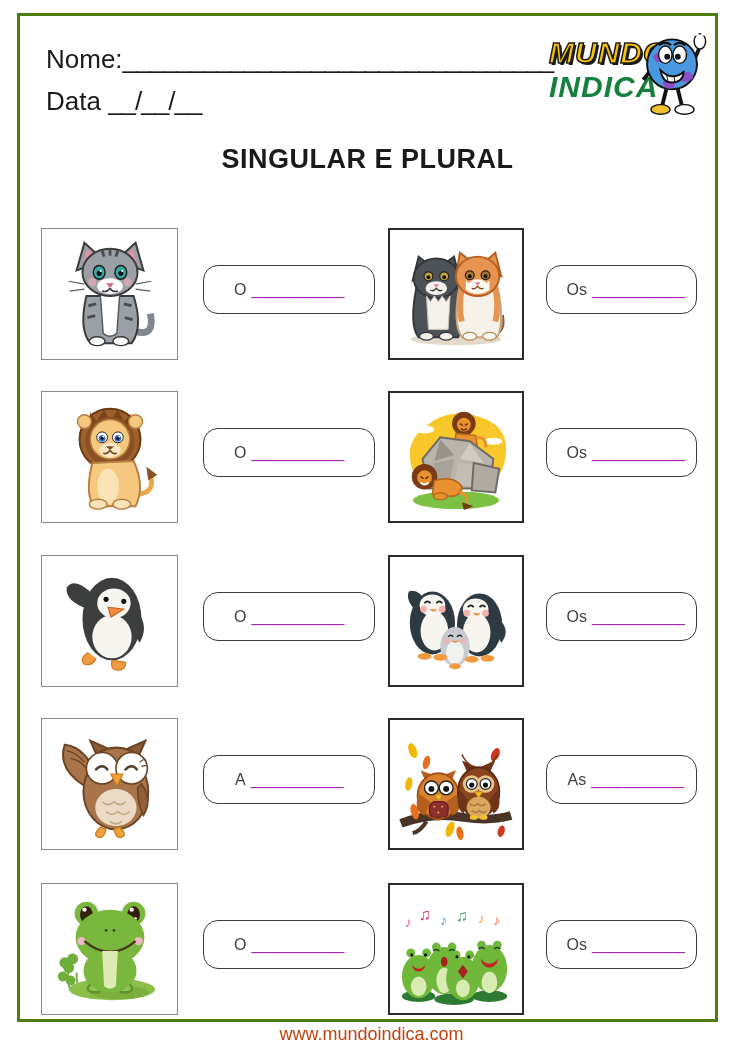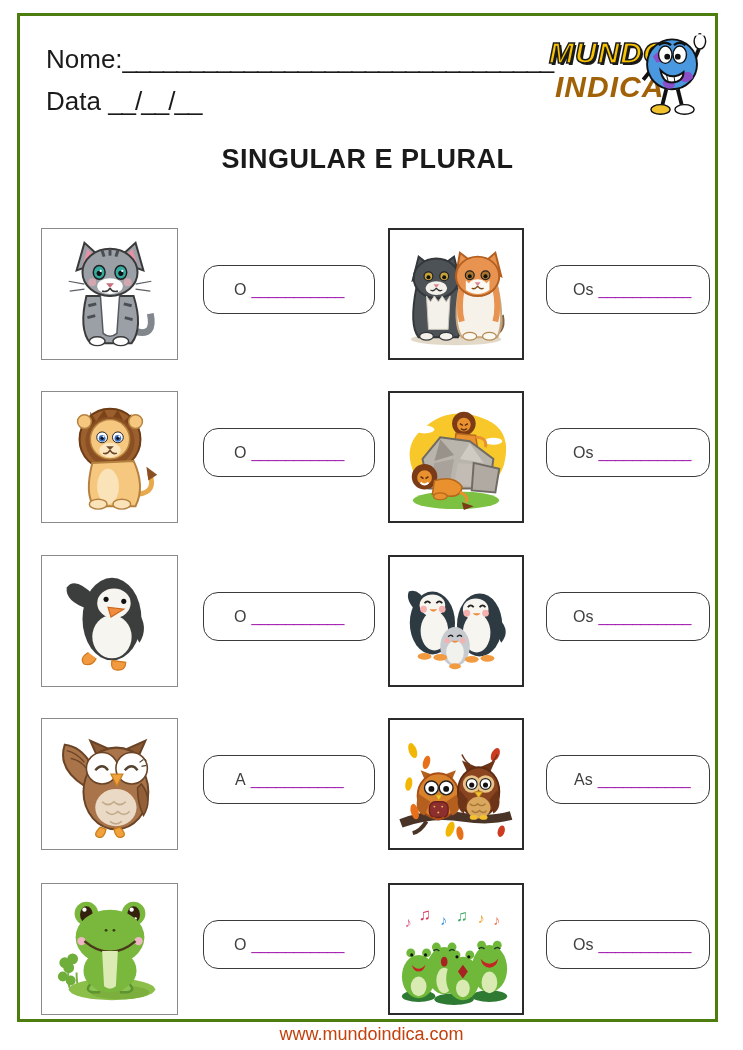--- a/index.html
+++ b/index.html
@@ -16,22 +16,22 @@
   .name-line { position:absolute; left:26px; top:28px; font-size:26px; white-space:nowrap; }
   .date-line { position:absolute; left:26px; top:70px; font-size:26px; white-space:nowrap; }
   .blankline { letter-spacing:-1px; }
   .logo { position:absolute; right:8px; top:12px; width:160px; height:92px; }
   .logo-word1 {
     position:absolute; left:2px; top:8px; font-size:30px; font-weight:bold; letter-spacing:1px;
     color:#f8c301; -webkit-text-stroke:1.5px #1a1a1a; text-shadow:2px 2px 0 #1a1a1a;
     font-style:italic;
   }
   .logo-word2 {
-    position:absolute; left:8px; top:42px; font-size:30px; font-weight:bold; letter-spacing:1px;
-    color:#a16207; font-style:italic;
+    position:absolute; left:2px; top:42px; font-size:30px; font-weight:bold; letter-spacing:1px;
+    color:#15803d; font-style:italic;
   }
   .mascot { position:absolute; right:0px; top:-4px; width:68px; height:96px; }
   .title { position:absolute; left:0; top:104px; width:100%; text-align:center;
     font-size:27px; font-weight:bold; letter-spacing:0.5px;margin-top:24px; }
   .instruction { position:absolute; left:7px; top:156px; width:690px;
     font-size:17px; font-weight:bold; white-space:nowrap; }
   
   .row { position:absolute; left:0; width:701px; height:132px; }
   .img-box {
     position:absolute; top:0; background:#ffffff; display:flex;
@@ -40,21 +40,21 @@
   .img-box.singular { left:21px; width:137px; height:132px; border:1px solid #8a8a8a; }
   .img-box.plural  { left:368px; width:136px; height:132px; border:2px solid #2b2b2b; }
   .img-box svg { width:118px; height:118px; }
   .answer-box {
     position:absolute; top:37px; height:49px; background:#ffffff;
     border:1.2px solid #3a3a3a; border-radius:15px;
     display:flex; align-items:center; justify-content:center;
     font-size:16px; color:#3f3f3f;
   }
   .answer-box.sing { left:183px; width:172px; }
-  .answer-box.plur { left:526px; width:164px;padding-left:8px; }
+  .answer-box.plur { left:526px; width:151px;padding-left:8px; }
   .answer-box .art { margin-right:5px; }
   .answer-box .blank { letter-spacing:-0.5px; color:#a21caf; }
   .footer { position:absolute; left:0; top:1024px; width:100%; text-align:center;
     font-size:18px; color:#c2410c; }
 </style>
 </head>
 <body>
 
 <div class="page">
   <div class="frame">

